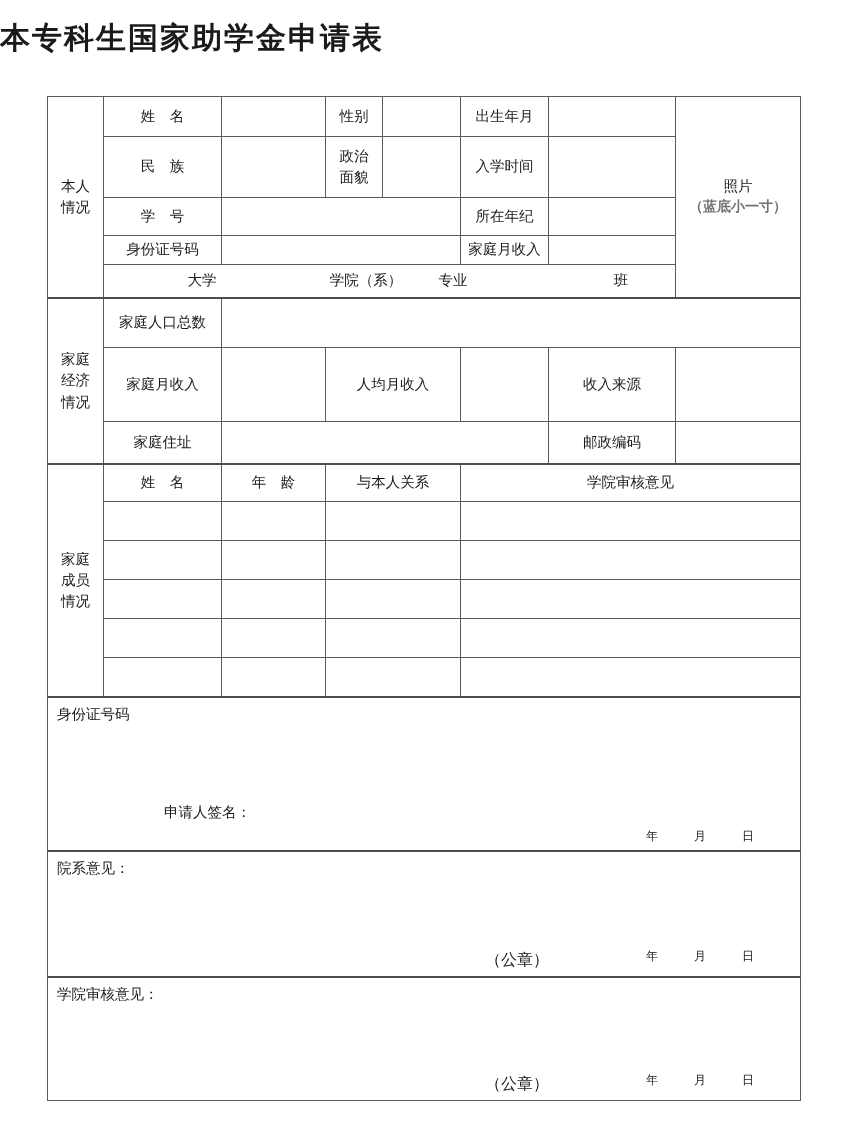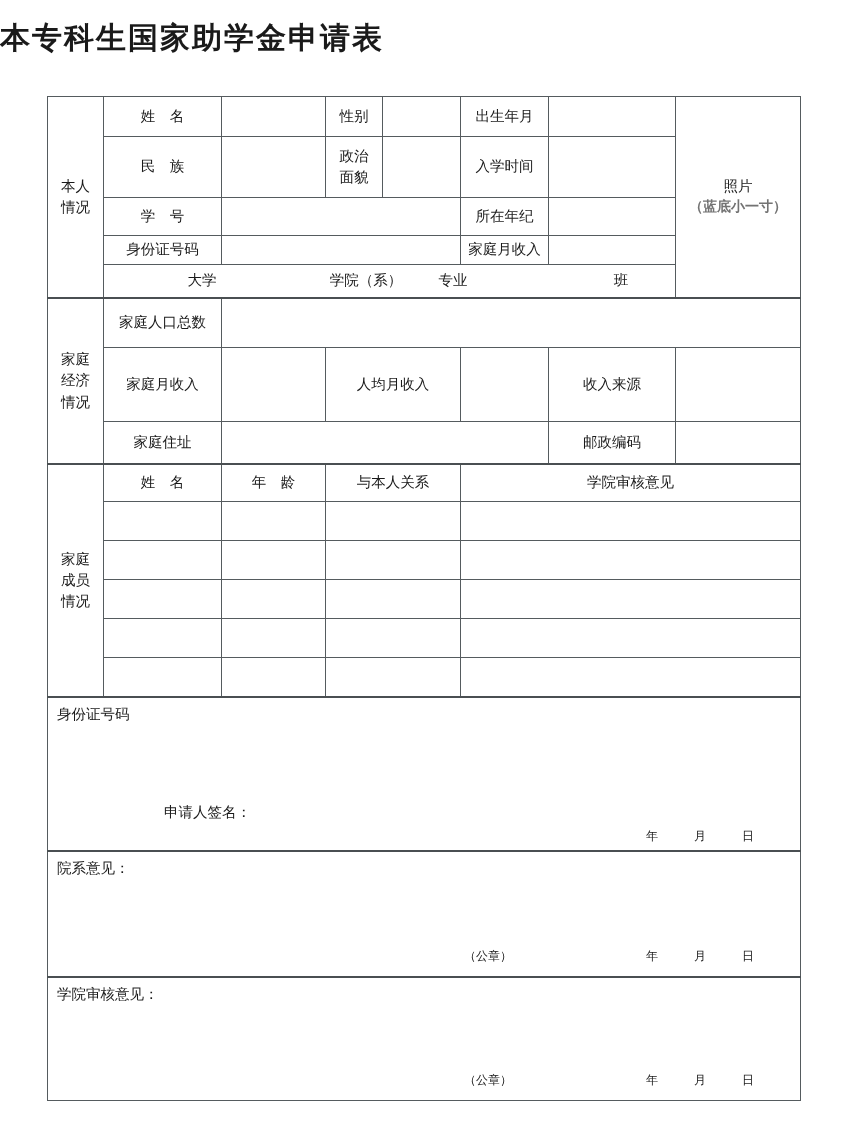--- a/index.html
+++ b/index.html
@@ -91,22 +91,22 @@
   }
   .date-line {
     position: absolute;
     right: 28px;
     font-size: 12px;
     letter-spacing: 0;
   }
   .date-line span { display: inline-block; width: 48px; text-align: center; }
   .seal-mark {
     position: absolute;
-    left: 416px;
-    font-size: 12px;
+    left: 437px;
+    font-size: 16px;
     text-align: right;
   }
 </style>
 </head>
 <body>
 
 <div class="page">
 
   <div class="title">本专科生国家助学金申请表</div>
 

